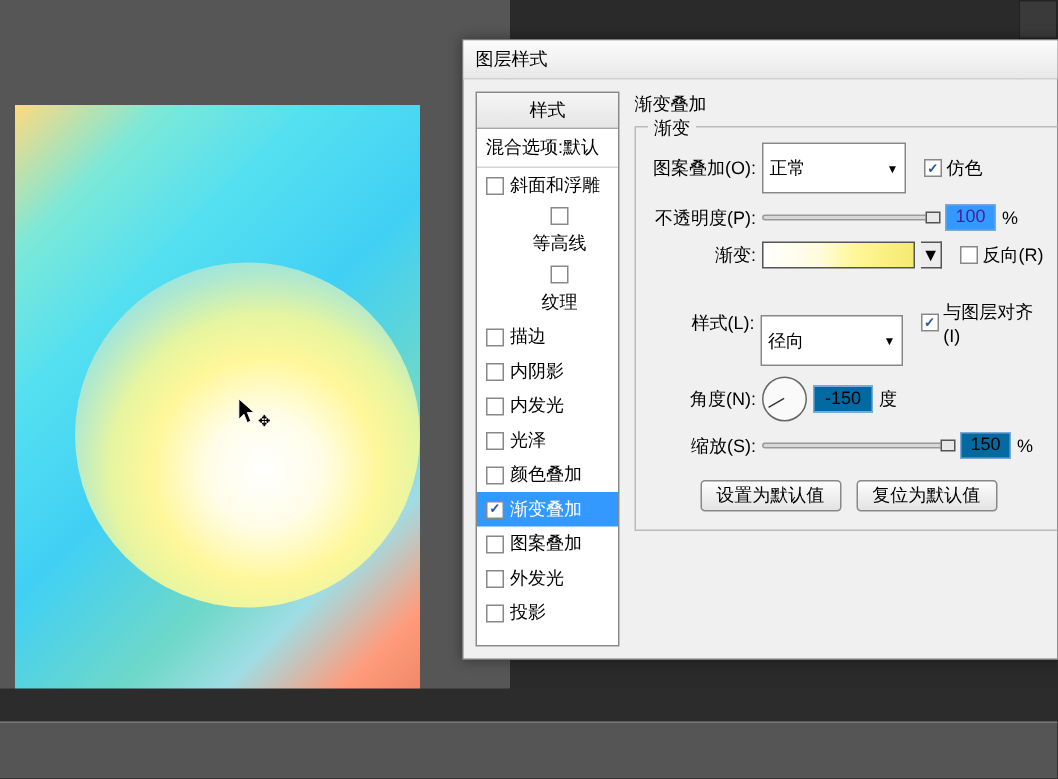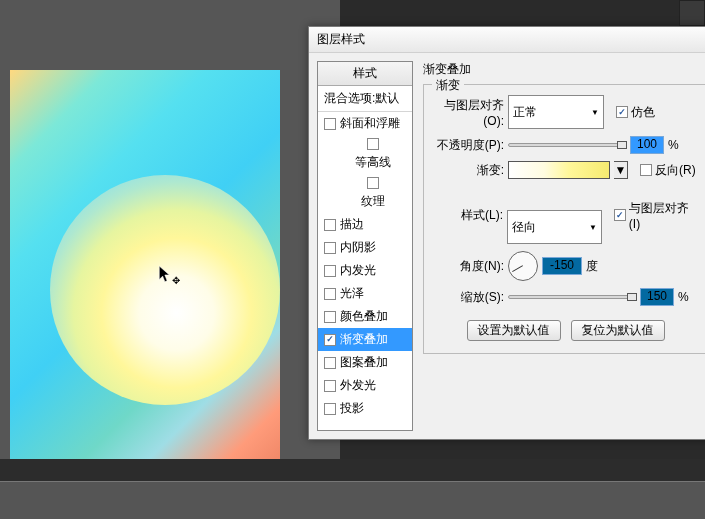--- a/index.html
+++ b/index.html
@@ -36,21 +36,21 @@
 .row { display: flex; align-items: center; margin-bottom: 7px; gap: 4px; }
 .row-label { width: 72px; text-align: right; }
 .select { height: 20px; border: 1px solid #888; background: #fff; display: flex; align-items: center; justify-content: space-between; padding: 16px 4px; }
 .select-mode { width: 96px; }
 .dropdown-arrow { font-size: 8px; }
 .slider-track { height: 4px; background: #d8d8d8; border: 1px solid #999; position: relative; border-radius: 2px; }
 .slider-opacity { width: 118px; }
 .slider-scale { width: 128px; }
 .slider-thumb { position: absolute; top: -3px; width: 10px; height: 8px; background: #e8e8e8; border: 1px solid #555; }
 .num-input { width: 34px; height: 18px; border: 1px solid #7aa8d8; background: #0369a1; text-align: center; }
-.num-input.selected { background: #3399ff; color: #000000; }
+.num-input.selected { background: #3399ff; color: #4c1d95; }
 .gradient-preview { width: 102px; height: 18px; border: 1px solid #555; background: linear-gradient(to right, #ffffff 0%, #fffce0 35%, #fff79a 60%, #f5ea70 100%); }
 .grad-btn { width: 14px; height: 18px; border: 1px solid #555; border-left: none; background: #ececec; display: flex; align-items: center; justify-content: center; font-size: 7px; }
 .select-style { width: 96px; margin-top: 24px; }
 .angle-dial { width: 30px; height: 30px; border: 1px solid #666; border-radius: 50%; background: #fafafa; position: relative; }
 .angle-line { position: absolute; left: 50%; top: 50%; width: 12px; height: 1px; background: #333; transform-origin: 0 0; transform: rotate(150deg); }
 .btn { height: 21px; padding: 0 10px; border: 1px solid #888; background: linear-gradient(#fdfdfd, #e3e3e3); border-radius: 3px; cursor: pointer; display: inline-flex; align-items: center; }
 .btn-row { display: flex; gap: 10px; justify-content: center; margin-top: 14px; }
 .inline-chk { display: flex; align-items: center; gap: 3px; }
 
 .dark-strip { position: absolute; right: 0; top: 0; width: 26px; height: 26px; background: #3a3a3a; border: 1px solid #222; }
@@ -139,21 +139,21 @@
           </div>
         </div>
     </div>
 
     <div class="settings-panel">
       <div class="section-title">渐变叠加</div>
       <div class="fieldset">
         <span class="legend">渐变</span>
 
         <div class="row">
-          <span class="row-label">与图层对齐(O):</span>
+          <span class="row-label">图案叠加(O):</span>
           <div class="select select-mode">
             <span>正常</span>
             <span class="dropdown-arrow">▼</span>
           </div>
           <div class="inline-chk" style="margin-left:8px">
             <span class="chk on"></span>
             <span>仿色</span>
           </div>
         </div>
 

